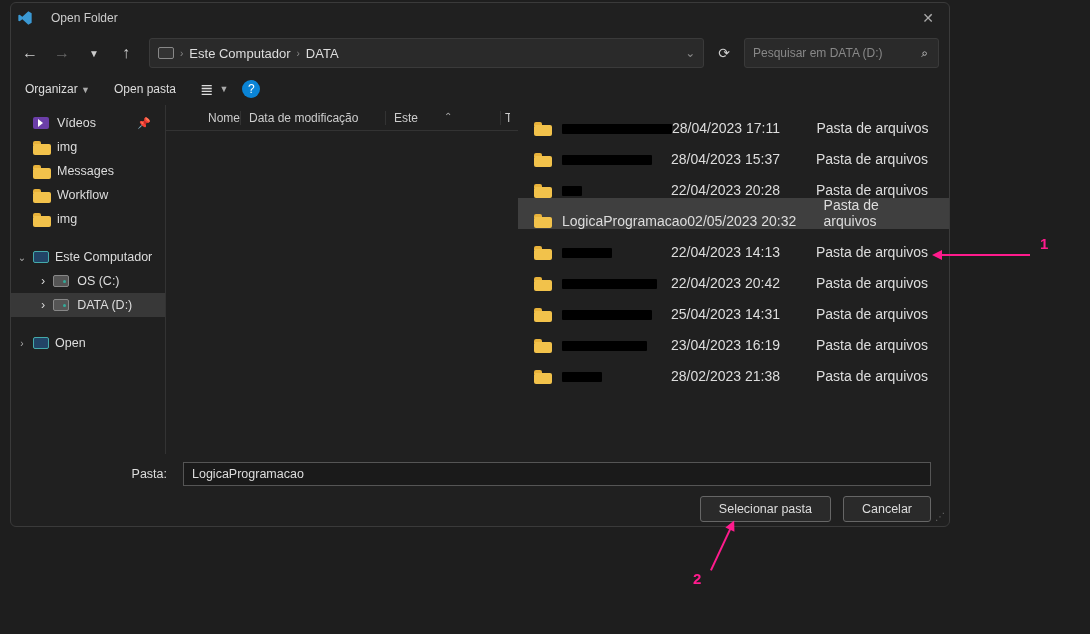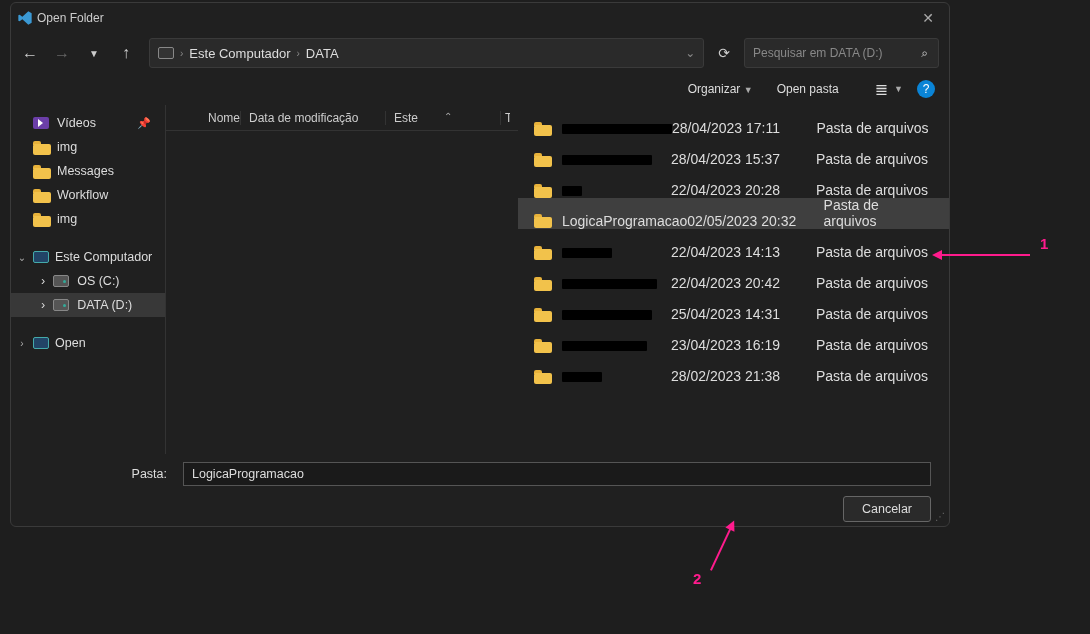--- a/index.html
+++ b/index.html
@@ -4,35 +4,35 @@
 <style>
 * { margin: 0; padding: 0; box-sizing: border-box; font-family: "Segoe UI", Tahoma, sans-serif; }
 body { background: #1e1e1e; width: 1090px; height: 634px; overflow: hidden; position: relative; }
 
 .dialog {
   position: absolute; left: 10px; top: 2px; width: 940px; height: 525px;
   background: #202020; border: 1px solid #3a3a3a; border-radius: 6px;
   display: flex; flex-direction: column; color: #d4d4d4;
 }
 
-.titlebar { height: 30px; display: flex; align-items: center; padding: 0 6px; gap: 4px; }
+.titlebar { height: 30px; display: flex; align-items: center; padding: 0 6px; gap: 18px; }
 .titlebar .title { font-size: 12px; color: #ccc; flex: 1; }
 .titlebar .close { color: #aaa; cursor: pointer; width: 30px; text-align: center; font-size: 14px; }
 .vsicon { width: 16px; height: 16px; }
 
 .navbar { height: 40px; display: flex; align-items: center; padding: 0 10px; gap: 14px; }
 .navbar .arrow { color: #ccc; font-size: 16px; cursor: pointer; width: 18px; text-align: center; }
 .navbar .arrow.disabled { color: #666; }
 .navbar .pathbox { flex: 1; height: 30px; border: 1px solid #3a3a3a; background: #2a2a2a; display: flex; align-items: center; padding: 0 8px; gap: 6px; font-size: 13px; color: #ddd; border-radius: 3px; }
 .navbar .pathbox .sep { color: #888; font-size: 10px; }
 .navbar .refresh { color: #ccc; font-size: 14px; cursor: pointer; }
 .navbar .searchbox { width: 195px; height: 30px; border: 1px solid #3a3a3a; background: #2a2a2a; display: flex; align-items: center; padding: 0 8px; font-size: 12px; color: #888; border-radius: 3px; position: relative; }
 .navbar .searchbox .sicon { position: absolute; right: 10px; color: #ccc; }
 
-.toolbar { height: 32px; display: flex; align-items: center; padding: 0 14px; gap: 36px; font-size: 12px; color: #ddd; justify-content: flex-end; }
+.toolbar { height: 32px; display: flex; align-items: center; padding: 0 14px; gap: 24px; font-size: 12px; color: #ddd; justify-content: flex-start; }
 .toolbar .left { display: flex; gap: 24px; }
 .toolbar .right { display: flex; gap: 14px; align-items: center; }
 .helpbtn { width: 18px; height: 18px; border-radius: 50%; background: #0a84d6; color: #fff; font-size: 12px; display: flex; align-items: center; justify-content: center; }
 
 .body { flex: 1; display: flex; min-height: 0; }
 
 .sidebar { width: 155px; border-right: 1px solid #333; padding: 6px 0; font-size: 12.5px; color: #ddd; overflow: hidden; text-align: center; }
 .sidebar .item { display: flex; align-items: center; gap: 8px; padding: 5px 10px 5px 22px; white-space: nowrap; cursor: pointer; }
 .sidebar .item .folder-ic { width: 16px; height: 12px; }
 .sidebar .item .pin { color: #888; font-size: 11px; margin-left: auto; margin-right: 4px; }
@@ -280,20 +280,21 @@
         </div>
     </div>
   </div>
 
   <div class="footer">
     <div class="pastarow">
       <span class="lbl">Pasta:</span>
       <input type="text" value="LogicaProgramacao" style="">
     </div>
     <div class="btns">
+      <button>Selecionar pasta</button>
       <button>Cancelar</button>
     </div>
   </div>
 
   <span class="resize-grip">⋰</span>
 </div>
 
 <span class="annot" style="left:1040px; top:235px;">1</span>
 <div class="arrow-line" style="left:940px; top:254px; width:90px;"></div>
 

